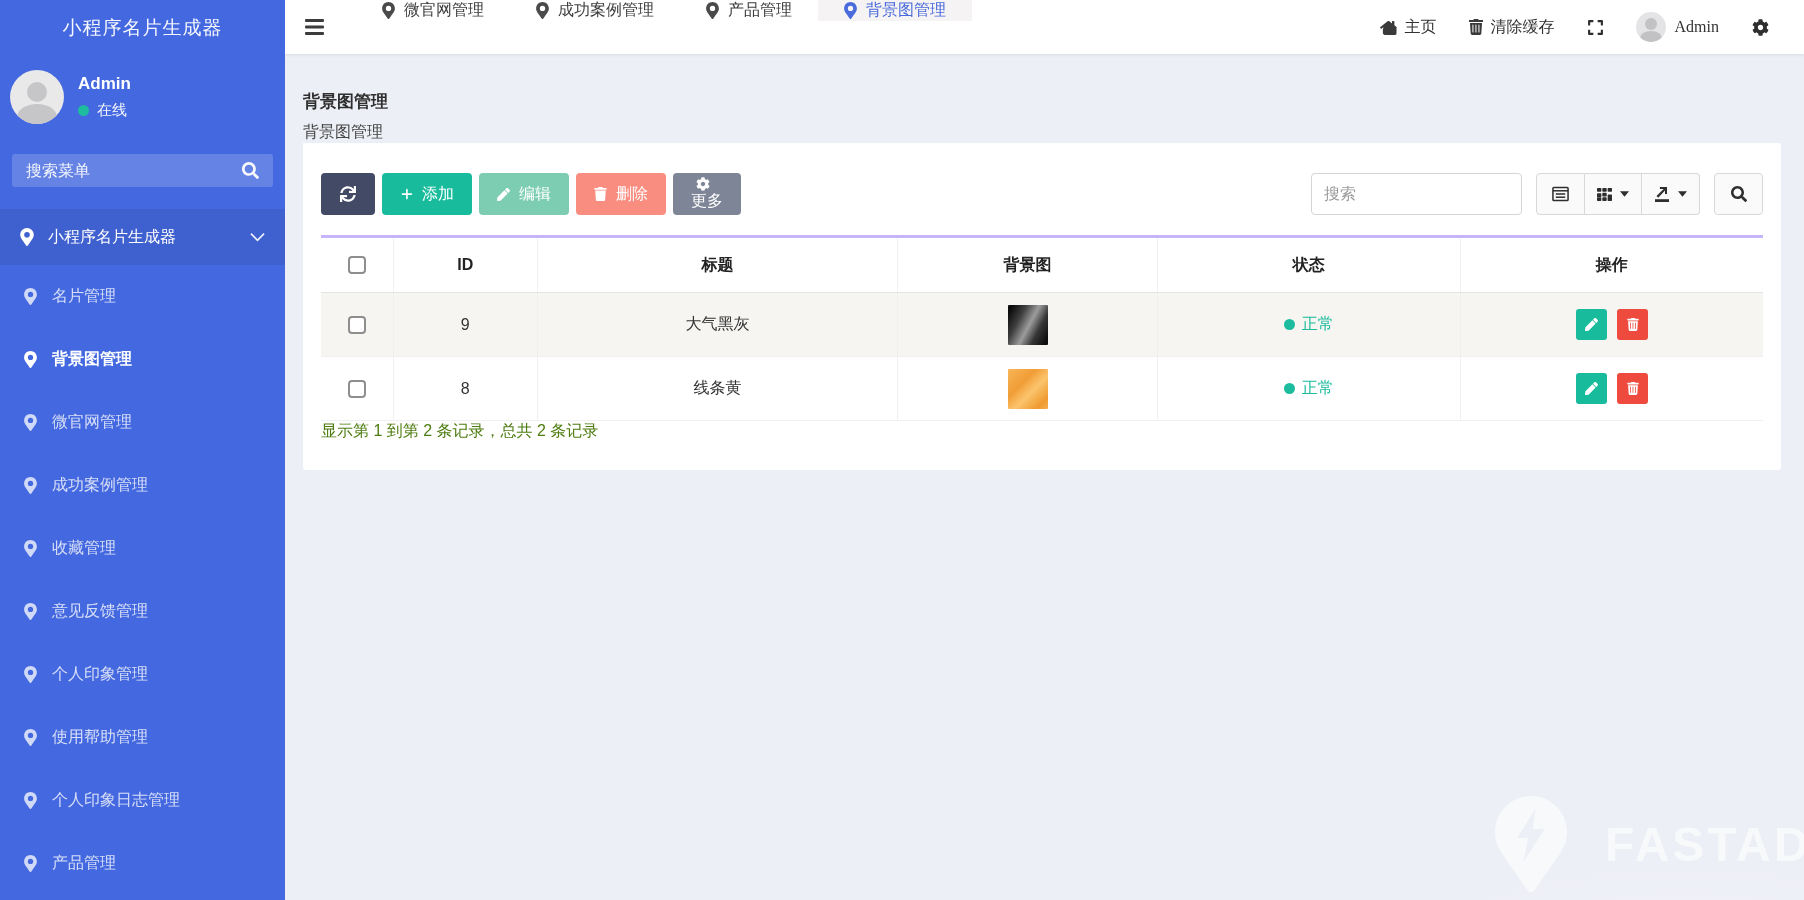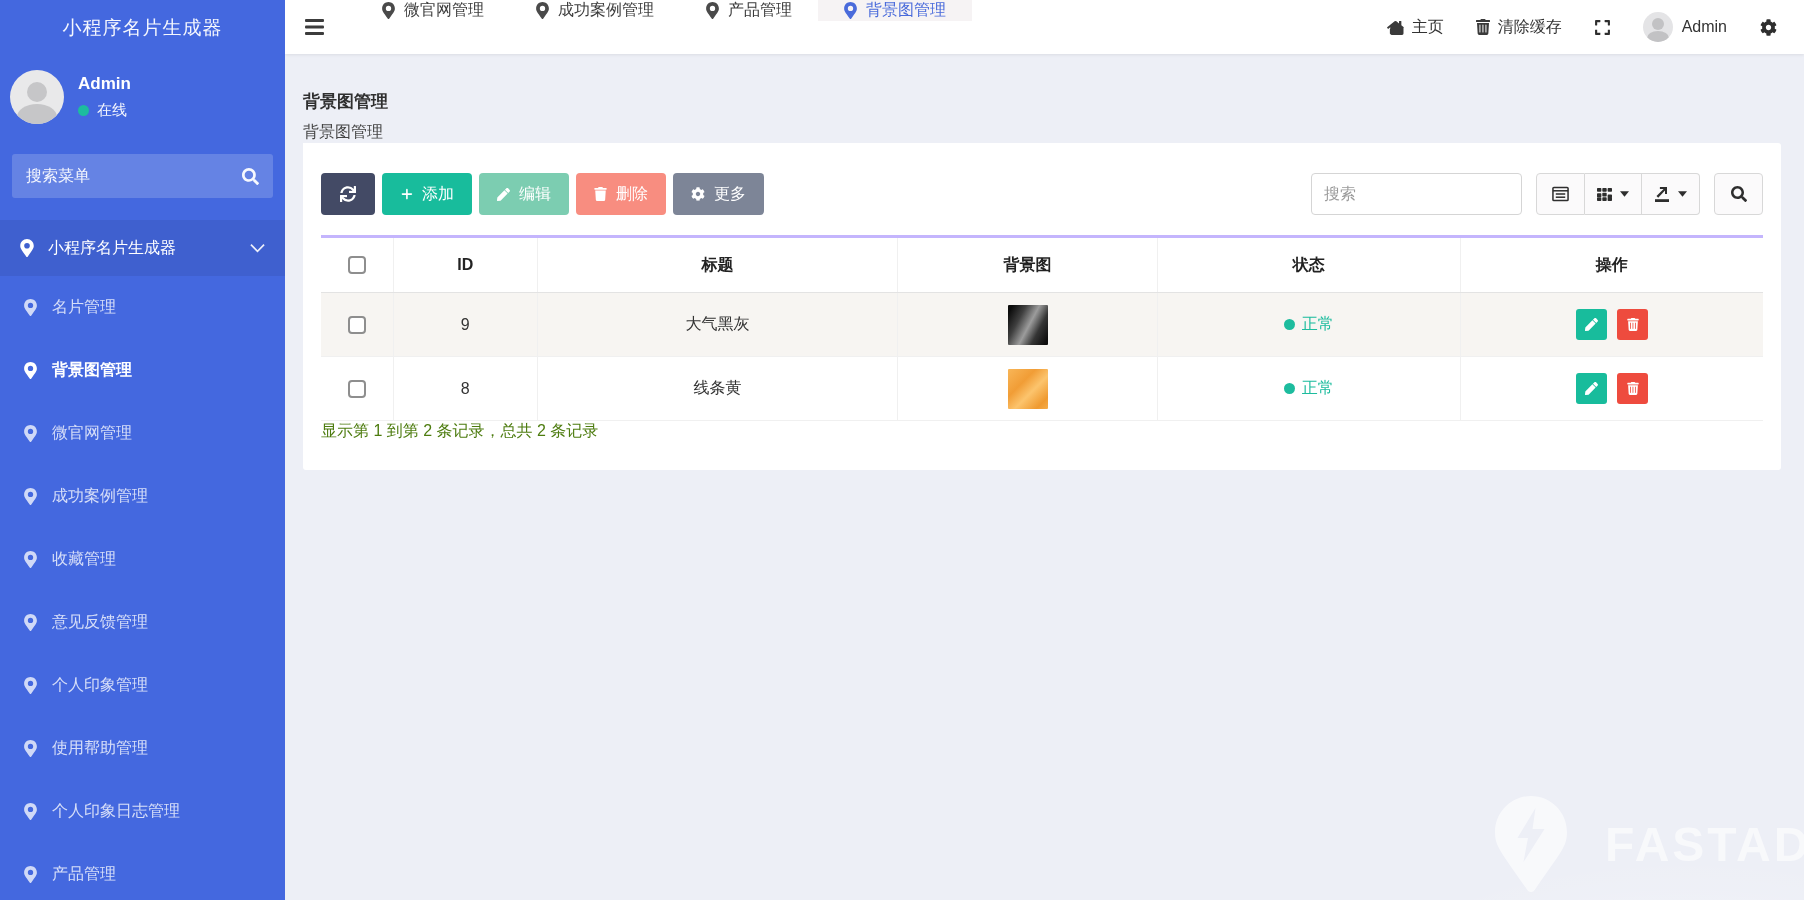--- a/index.html
+++ b/index.html
@@ -24,21 +24,21 @@
     width:54px; height:54px; border-radius:50%; background:#e9e9ea;
     position:relative; overflow:hidden; flex:none;
   }
   .sb-avatar .head { position:absolute; left:17px; top:12px; width:20px; height:20px; border-radius:50%; background:#c6c6c8; }
   .sb-avatar .body { position:absolute; left:7px; top:34px; width:40px; height:26px; border-radius:50% 50% 0 0; background:#c6c6c8; }
   .sb-user-meta { margin-left:14px; }
   .sb-user-name { font-weight:bold; font-size:17px; color:#fff; }
   .sb-user-status { display:flex; align-items:center; margin-top:7px; font-size:15px; color:rgba(255,255,255,.95); }
   .dot { width:11px; height:11px; border-radius:50%; background:#1dbc9e; margin-right:8px; flex:none; }
   .sb-search {
-    margin:20px 12px 0 12px; height:44px; background:rgba(255,255,255,.18);
+    margin:20px 12px 0 12px; height:33px; background:rgba(255,255,255,.18);
     border-radius:3px; display:flex; align-items:center; padding:0 14px;
   }
   .sb-search input {
     flex:1; background:transparent; border:none; outline:none;
     color:#fff; font-size:16px; font-family:inherit;
   }
   .sb-search input::placeholder { color:rgba(255,255,255,.92); }
   .sb-menu { margin-top:22px; }
   .sb-root {
     height:56px; display:flex; align-items:center; padding:0 20px;
@@ -61,21 +61,21 @@
   }
   .nav-burger { display:flex; align-items:center; padding:0 20px; cursor:pointer; color:#3c3c3c; }
   .nav-tabs { display:flex; align-items:flex-start; margin-left:12px; }
   .nav-tab {
     display:flex; align-items:center; padding:0 26px; font-size:16px; color:#3c3c3c;
     cursor:pointer; white-space:nowrap;
   }
   .nav-tab .pin { margin-right:9px; color:#4a4a4a; }
   .nav-tab.active { background:#f6f3f4; color:#4a6bdb; }
   .nav-tab.active .pin { color:#4a6bdb; }
-  .nav-right { margin-left:auto; display:flex; align-items:flex-start; padding-right:10px; }
+  .nav-right { margin-left:auto; display:flex; align-items:flex-start; padding-right:18px;font-family:Liberation Serif, serif; }
   .nav-link {
     display:flex; align-items:center; padding:0 16px; height:100%;
     font-size:16px; color:#333; cursor:pointer; white-space:nowrap;
   }
   .nav-link .nl-icon { margin-right:8px; color:#3a3a3a; }
   .nav-avatar {
     width:30px; height:30px; border-radius:50%; background:#e4e4e6;
     position:relative; overflow:hidden; margin-right:9px; flex:none;
   }
   .nav-avatar .head { position:absolute; left:9px; top:6px; width:12px; height:12px; border-radius:50%; background:#c2c2c4; }
@@ -102,21 +102,21 @@
   .btn {
     height:42px; border:none; border-radius:4px; color:#fff; font-size:16px;
     font-family:inherit; display:flex; align-items:center; justify-content:center;
     margin-right:7px; cursor:pointer; padding:8px 18px;
   }
   .btn .bicon { margin-right:9px; }
   .btn-refresh { width:54px; padding:0; background:#434a65; }
   .btn-add { background:#18bc9c; }
   .btn-edit { background:#7ccdb1; }
   .btn-del { background:#f88d80; }
-  .btn-more { background:#7d8597; }
+  .btn-more { background:#7d8597;flex-direction:column; }
 
   .toolbar-right { margin-left:auto; display:flex; align-items:center; }
   .search-input {
     width:211px; height:42px; border:1px solid #d5d5d5; border-radius:4px;
     font-size:16px; font-family:inherit; padding:0 12px; color:#333; outline:none;
     background:#fff; margin-right:14px;
   }
   .search-input::placeholder { color:#9b9b9b; }
   .btn-group { display:flex; }
   .gbtn {

